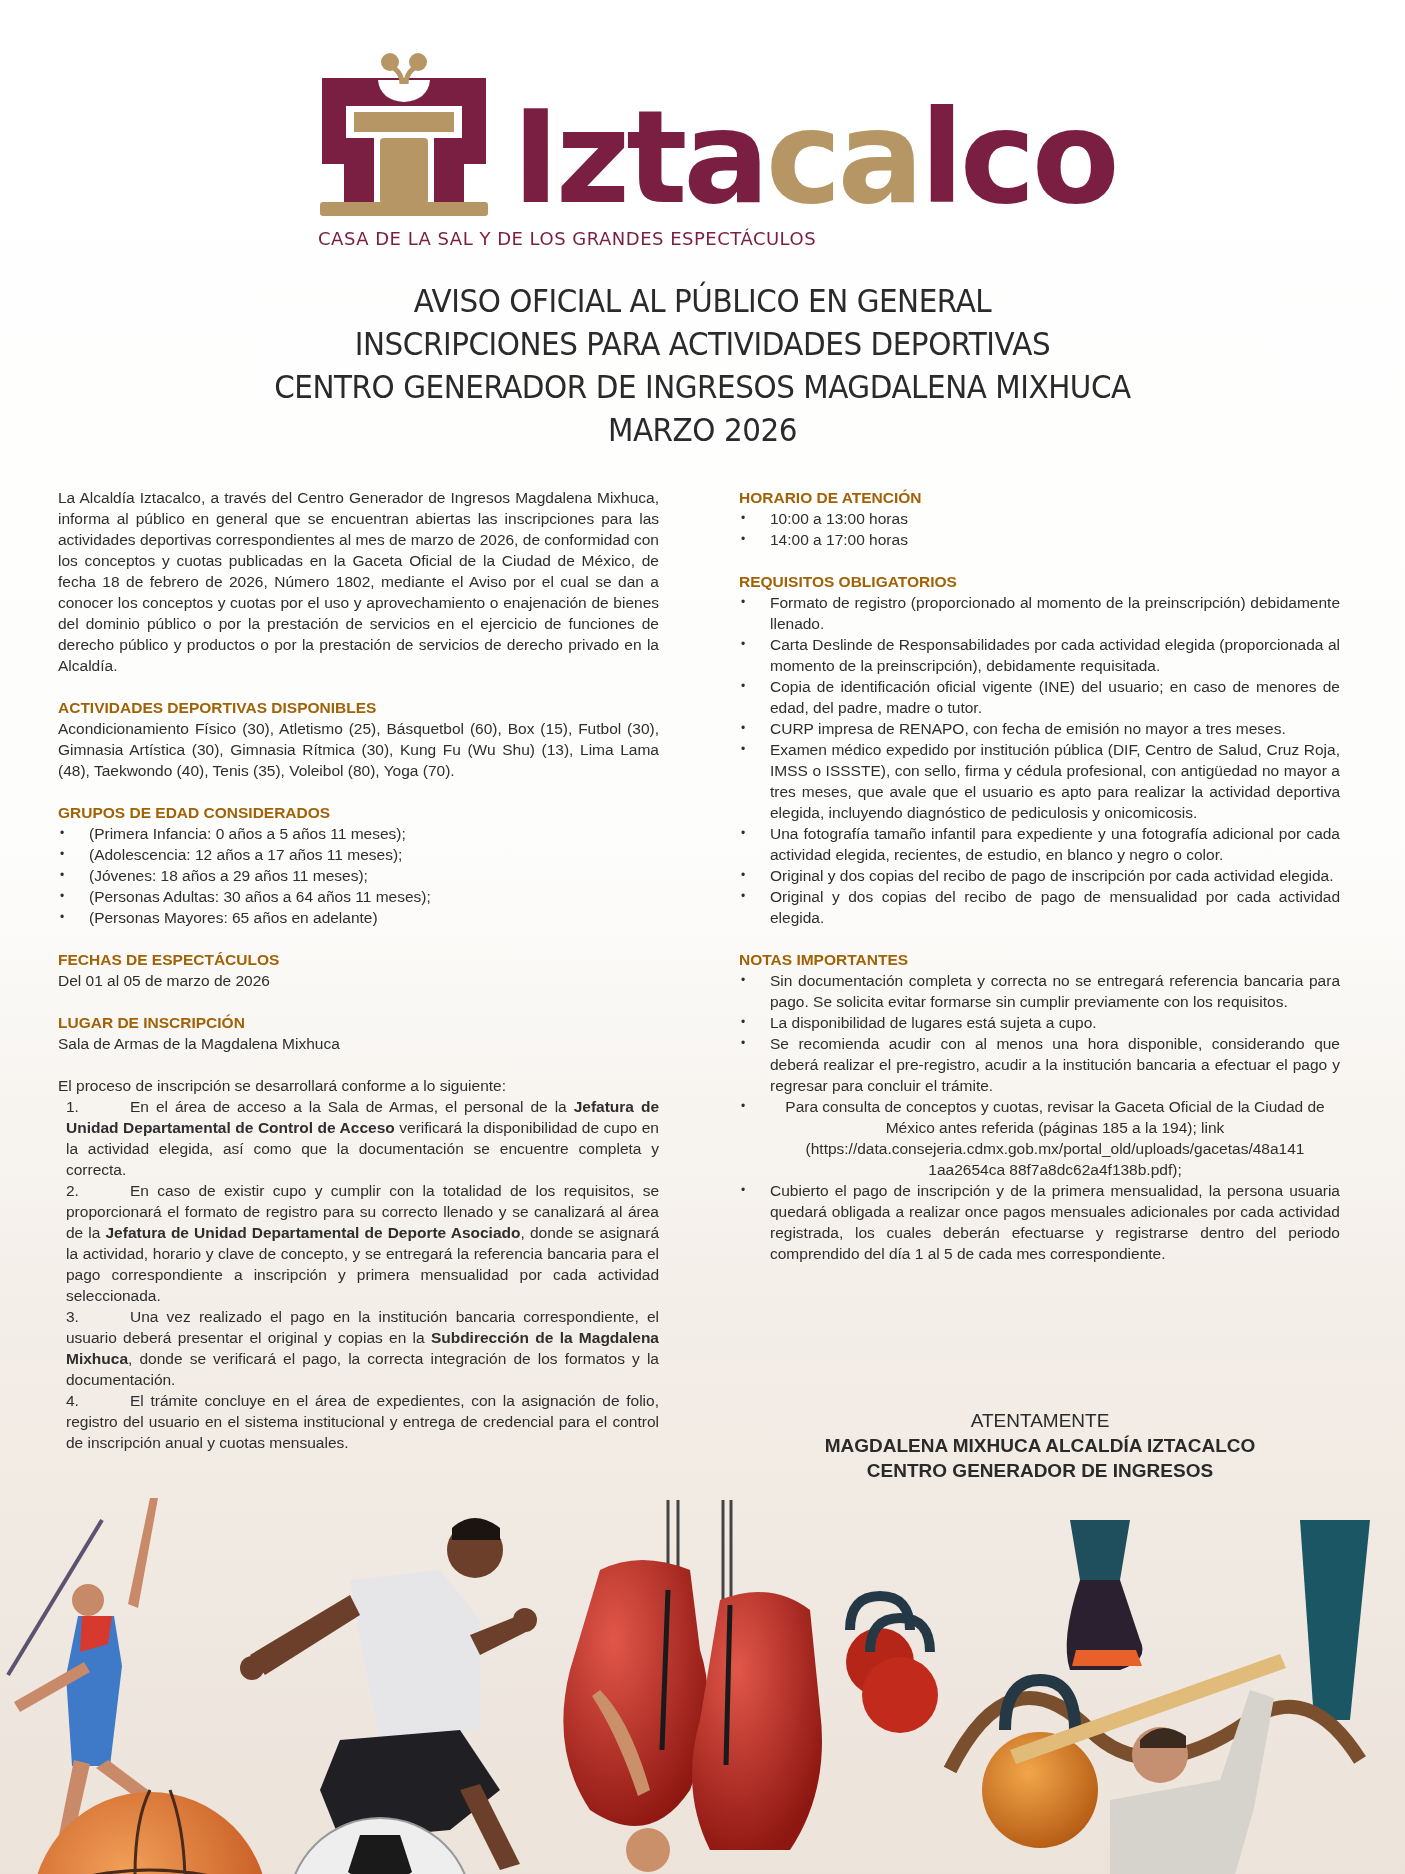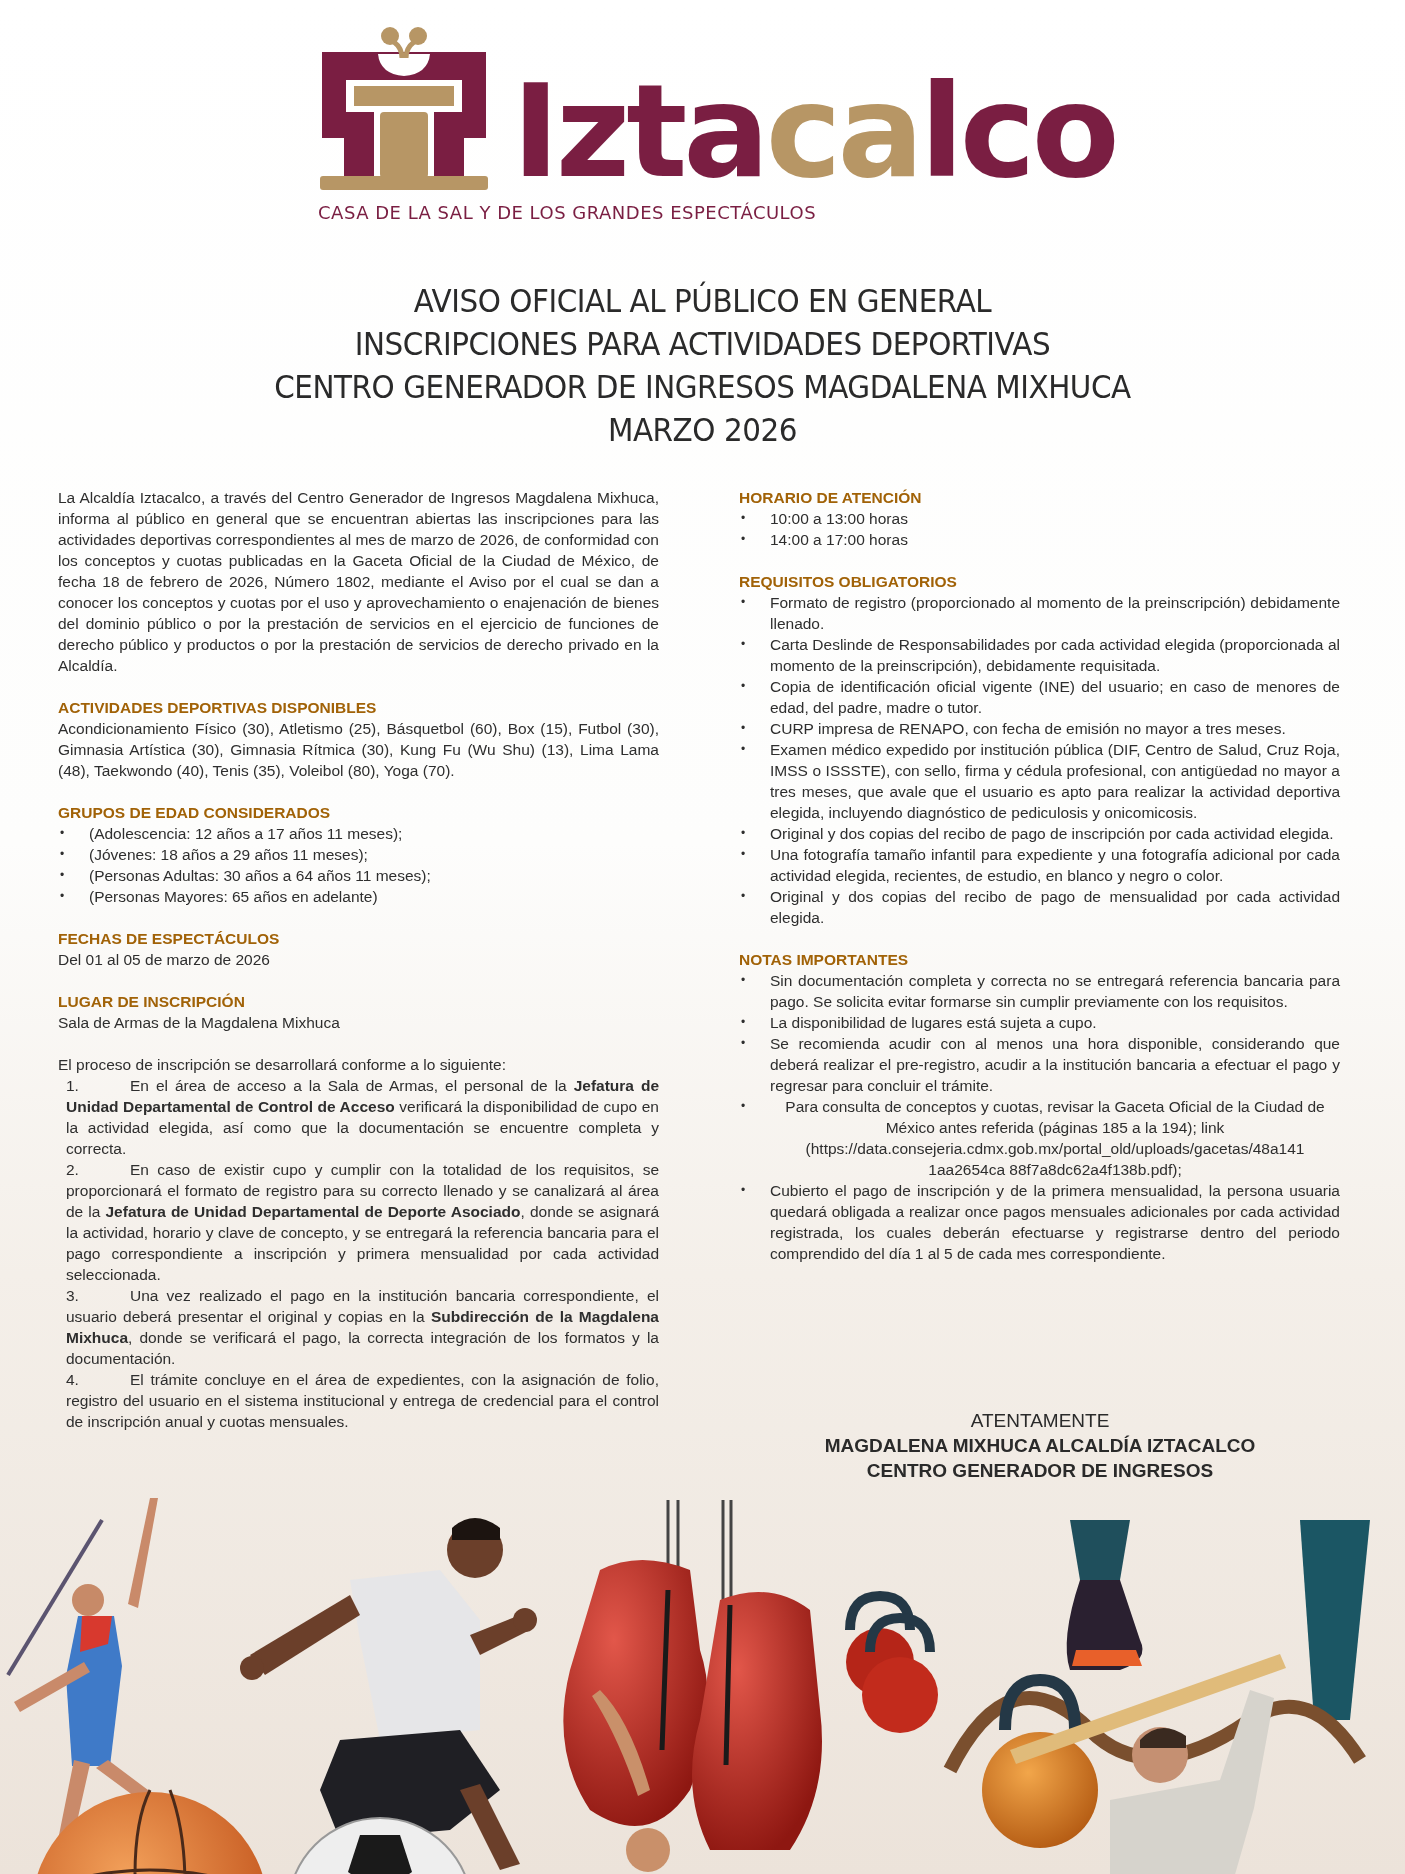--- a/index.html
+++ b/index.html
@@ -6,21 +6,21 @@
   html, body { width: 1405px; height: 1874px; overflow: hidden; }
   body {
     background: linear-gradient(180deg, #ffffff 0%, #fdfdfc 45%, #f4efe9 68%, #ece3da 100%);
     font-family: "Liberation Sans", sans-serif;
     color: #2a2a2a;
     position: relative;
   }
   .page { position: relative; width: 1405px; height: 1874px; }
 
   
-  .logo { position: absolute; left: 316px; top: 24px; width: 780px; height: 210px; }
+  .logo { position: absolute; left: 316px; top: 50px; width: 780px; height: 210px; }
   .logo-emblem { position: absolute; left: 0; top: 0; width: 176px; height: 170px; }
   .logo-word { position: absolute; left: 196px; top: 44px; font-family: "DejaVu Sans", sans-serif; font-weight: bold;
     font-size: 128px; line-height: 128px; letter-spacing: -4px; }
   .logo-word .a { color: #7a1e42; }
   .logo-word .b { color: #b79665; }
   .logo-tagline { position: absolute; left: 2px; top: 178px; width: 780px; font-family: "DejaVu Sans", sans-serif;
     font-weight: normal; font-size: 18px; color: #7a1e42; letter-spacing: 0.5px; white-space: nowrap; }
 
   
   .title-block { position: absolute; left: 0; top: 280px; width: 1405px; text-align: center; }
@@ -92,20 +92,21 @@
     </div>
 
     <div class="section">
       <div class="sec-head">ACTIVIDADES DEPORTIVAS DISPONIBLES</div>
       <p class="para">Acondicionamiento Físico (30), Atletismo (25), Básquetbol (60), Box (15), Futbol (30), Gimnasia Artística (30), Gimnasia Rítmica (30), Kung Fu (Wu Shu) (13), Lima Lama (48), Taekwondo (40), Tenis (35), Voleibol (80), Yoga (70).</p>
     </div>
 
     <div class="section">
       <div class="sec-head">GRUPOS DE EDAD CONSIDERADOS</div>
       <ul class="bullets">
+        <li>(Primera Infancia: 0 años a 5 años 11 meses);</li>
         <li>(Adolescencia: 12 años a 17 años 11 meses);</li>
         <li>(Jóvenes: 18 años a 29 años 11 meses);</li>
         <li>(Personas Adultas: 30 años a 64 años 11 meses);</li>
         <li>(Personas Mayores: 65 años en adelante)</li>
       </ul>
     </div>
 
     <div class="section">
       <div class="sec-head">FECHAS DE ESPECTÁCULOS</div>
       <p>Del 01 al 05 de marzo de 2026</p>
@@ -137,22 +138,22 @@
     </div>
 
     <div class="section">
       <div class="sec-head">REQUISITOS OBLIGATORIOS</div>
       <ul class="bullets">
         <li>Formato de registro (proporcionado al momento de la preinscripción) debidamente llenado.</li>
         <li>Carta Deslinde de Responsabilidades por cada actividad elegida (proporcionada al momento de la preinscripción), debidamente requisitada.</li>
         <li>Copia de identificación oficial vigente (INE) del usuario; en caso de menores de edad, del padre, madre o tutor.</li>
         <li>CURP impresa de RENAPO, con fecha de emisión no mayor a tres meses.</li>
         <li>Examen médico expedido por institución pública (DIF, Centro de Salud, Cruz Roja, IMSS o ISSSTE), con sello, firma y cédula profesional, con antigüedad no mayor a tres meses, que avale que el usuario es apto para realizar la actividad deportiva elegida, incluyendo diagnóstico de pediculosis y onicomicosis.</li>
+        <li>Una fotografía tamaño infantil para expediente y una fotografía adicional por cada actividad elegida, recientes, de estudio, en blanco y negro o color.</li>
         <li>Original y dos copias del recibo de pago de inscripción por cada actividad elegida.</li>
-        <li>Una fotografía tamaño infantil para expediente y una fotografía adicional por cada actividad elegida, recientes, de estudio, en blanco y negro o color.</li>
         <li>Original y dos copias del recibo de pago de mensualidad por cada actividad elegida.</li>
       </ul>
     </div>
 
     <div class="section">
       <div class="sec-head">NOTAS IMPORTANTES</div>
       <ul class="bullets">
         <li>Sin documentación completa y correcta no se entregará referencia bancaria para pago. Se solicita evitar formarse sin cumplir previamente con los requisitos.</li>
         <li>La disponibilidad de lugares está sujeta a cupo.</li>
         <li>Se recomienda acudir con al menos una hora disponible, considerando que deberá realizar el pre-registro, acudir a la institución bancaria a efectuar el pago y regresar para concluir el trámite.</li>

